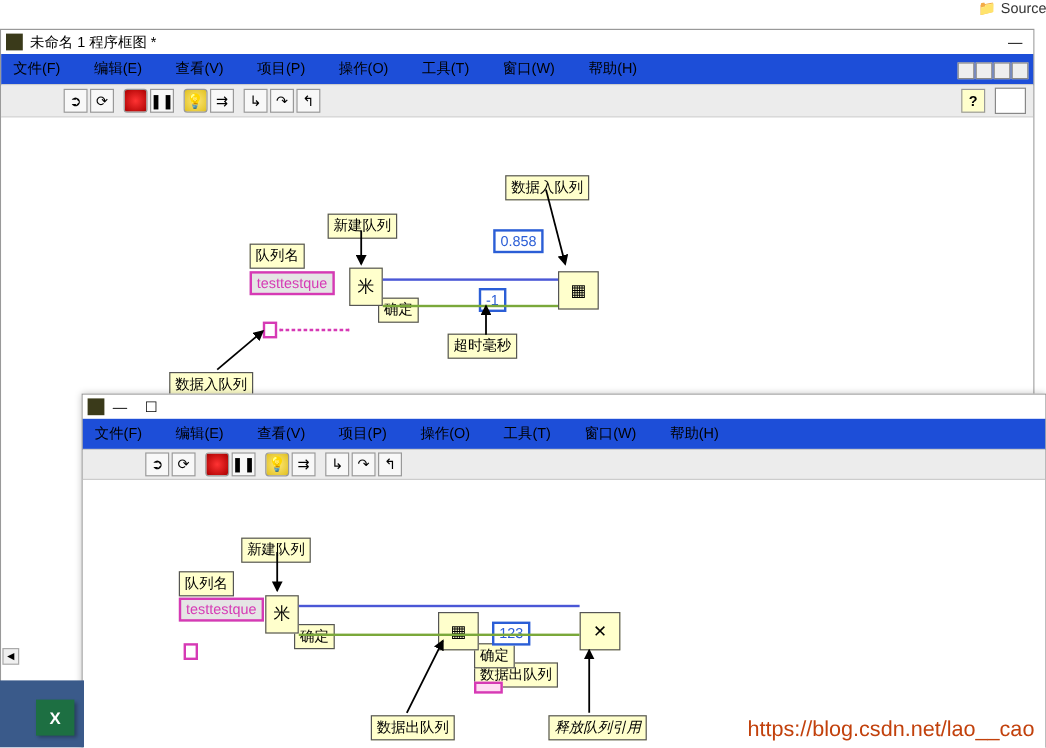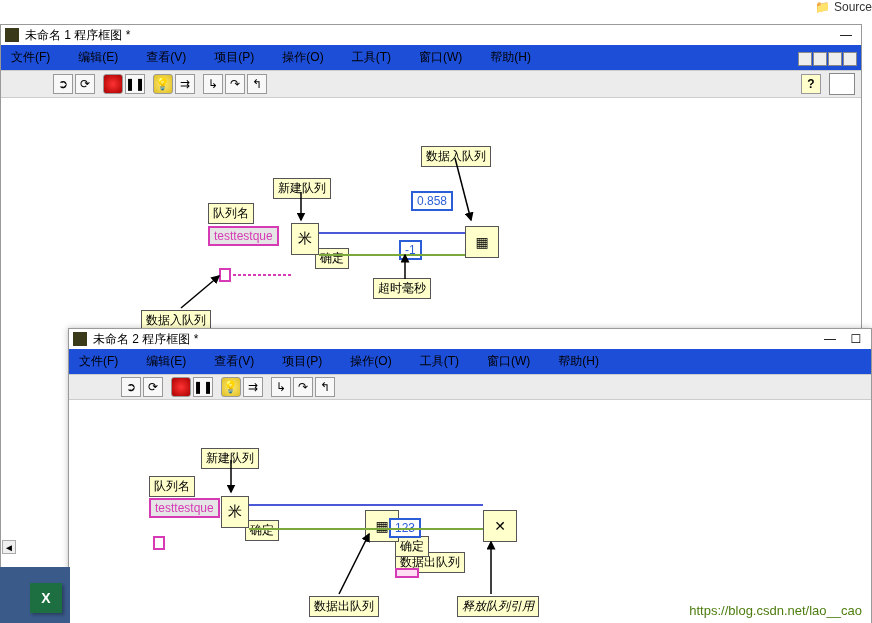--- a/index.html
+++ b/index.html
@@ -24,21 +24,21 @@
   .label-box { position: absolute; border: 1px solid #555; background: #ffffcc; padding: 1px 4px; font-size: 12px; white-space: nowrap; }
   .string-box { position: absolute; border: 2px solid #d63ab5; background: #e5e5e5; color: #d63ab5; padding: 1px 4px; font-size: 12px; }
   .small-box { position: absolute; border: 2px solid #d63ab5; width: 12px; height: 14px; background: #fff; }
   .node { position: absolute; border: 1px solid #555; background: #ffffcc; width: 28px; height: 32px; display:flex; align-items:center; justify-content:center; font-size:14px; }
   .node-wide { width: 34px; }
   .num-box { position: absolute; border: 2px solid #2b5ed6; background: #fff; color: #2b5ed6; padding: 1px 4px; font-size: 12px; }
   svg.arrow { position: absolute; overflow: visible; }
   .pink-wire { position:absolute; border:1px dashed #d63ab5; }
   .blue-wire { position:absolute; border-top:2px solid #4a57d6; }
   .green-wire { position:absolute; border-top:2px solid #7aa83a; }
-  .watermark { position: absolute; right: 10px; bottom: 5px; color: #4d7c0f; font-size: 13px; }
+  .watermark { position: absolute; right: 10px; bottom: 5px; color: #c2410c; font-size: 18px; }
   .excel-icon { position: absolute; left: 30px; bottom: 10px; width: 32px; height: 30px; background: #1d6f42; display:flex; align-items:center; justify-content:center; color:#fff; font-weight:bold; font-size:14px; box-shadow: 2px 2px 3px rgba(0,0,0,0.3); }
   .sourcetrail { position: absolute; right: 0; top: 0; font-size: 12px; color: #333; }
   .right-icons { position: absolute; right: 4px; top: 27px; display:flex; gap:1px; }
   .ri { width:14px; height:14px; border:1px solid #888; background:#eee; }
   .help-btn { width:20px; height:20px; border:1px solid #999; background:#ffffcc; display:flex; align-items:center; justify-content:center; font-weight:bold; }
   .desk-strip { position: absolute; left: 0; bottom: 0; width: 70px; height: 56px; background: #3a5a8a; }
   .scroll-left { position: absolute; left: 2px; top: 540px; width: 14px; height: 14px; border: 1px solid #aaa; background: #f0f0f0; display: flex; align-items: center; justify-content: center; font-size: 10px; }
 </style>
 </head>
 <body>
@@ -126,21 +126,20 @@
     </svg>
     <svg class="arrow" style="left:390px; top:155px;" width="30" height="30">
       <line x1="14" y1="26" x2="14" y2="2" stroke="#000" stroke-width="1.5" marker-end="url(#a1)"></line>
     </svg>
   </div>
 </div>
 
 <div class="window win2">
   <div class="titlebar">
     <span class="t-icon"></span>
-    <span class="title-text">未命名 2 程序框图 *</span>
     <div class="win-btns">
       <span class="win-btn">—</span>
       <span class="win-btn">☐</span>
     </div>
   </div>
   <div class="menubar">
     <span class="menu-item">文件(F)</span>
     <span class="menu-item">编辑(E)</span>
     <span class="menu-item">查看(V)</span>
     <span class="menu-item">项目(P)</span>
@@ -172,21 +171,21 @@
     <div class="label-box" style="left:132px; top:48px;">新建队列</div>
     <div class="label-box" style="left:176px; top:120px;">确定</div>
     <div class="label-box" style="left:240px; top:196px;">数据出队列</div>
     <div class="label-box" style="left:326px; top:152px;">数据出队列</div>
     <div class="label-box" style="left:326px; top:136px;">确定</div>
     <div class="label-box" style="left:388px; top:196px;font-style:italic;">释放队列引用</div>
 
     <div class="node" style="left:152px; top:96px;">米</div>
     <div class="node node-wide" style="left:296px; top:110px;">▦</div>
     <div class="node node-wide" style="left:414px; top:110px;">✕</div>
-    <div class="num-box" style="left:320px; top:118px;text-align:right;">123</div>
+    <div class="num-box" style="left:341px; top:118px;text-align:right;">123</div>
     <div style="position:absolute; left:326px; top:168px; width:24px; height:10px; border:2px solid #d63ab5; background:#ffddf3;"></div>
 
     <div class="blue-wire" style="left:180px; top:104px; width:234px;"></div>
     <div class="green-wire" style="left:180px; top:128px; width:234px;"></div>
 
     <svg class="arrow" style="left:148px; top:60px;" width="30" height="38">
       <line x1="14" y1="0" x2="14" y2="32" stroke="#000" stroke-width="1.5" marker-end="url(#a1)"></line>
     </svg>
     <svg class="arrow" style="left:256px; top:130px;" width="50" height="70">
       <line x1="14" y1="64" x2="44" y2="4" stroke="#000" stroke-width="1.5" marker-end="url(#a1)"></line>

